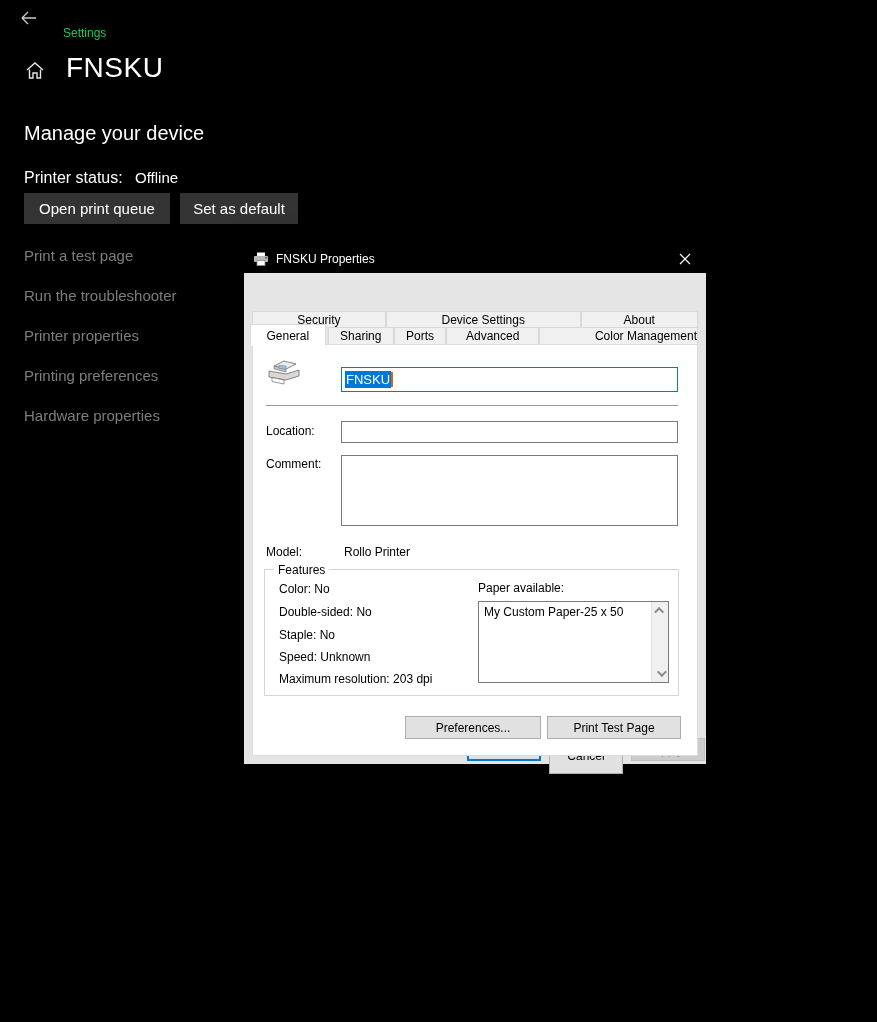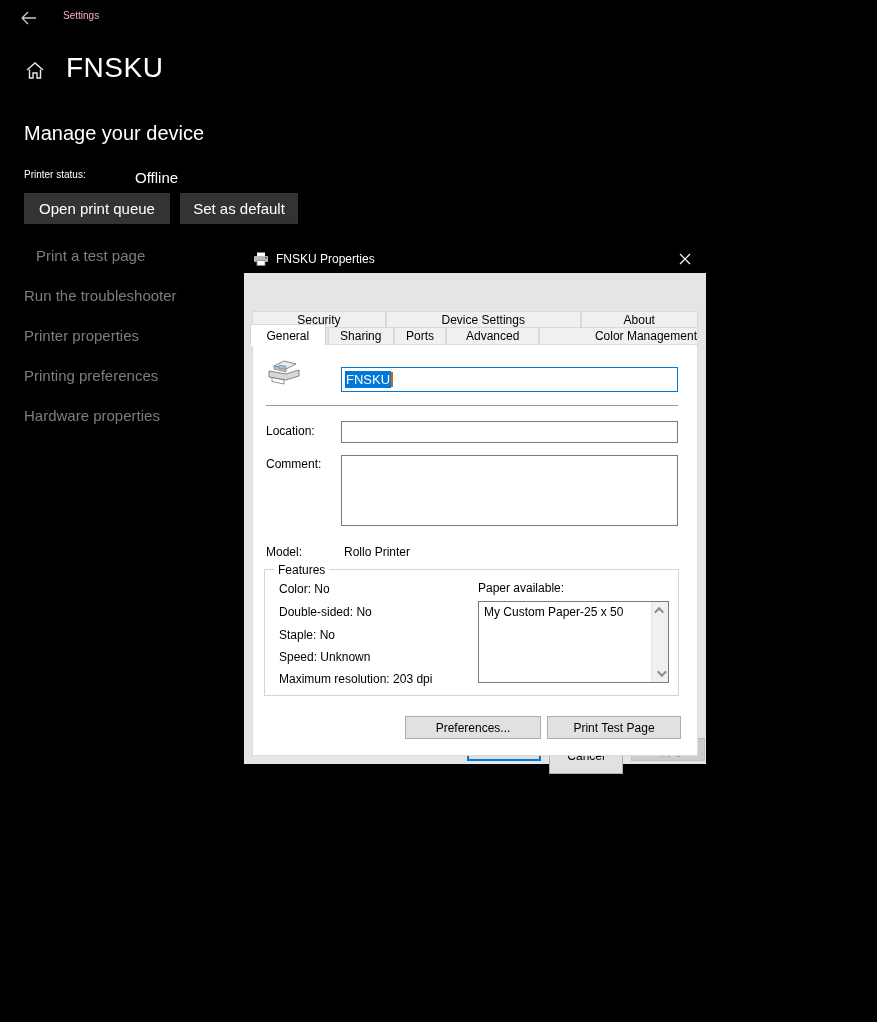--- a/index.html
+++ b/index.html
@@ -7,35 +7,35 @@
   body {
     background: #000000;
     font-family: "Liberation Sans", sans-serif;
     color: #ffffff;
     position: relative;
   }
   .abs { position: absolute; }
 
   
   .back-btn { left: 16px; top: 6px; width: 24px; height: 24px; display: flex; align-items: center; justify-content: center; cursor: pointer; }
-  .app-title { left: 63px; top: 10px; font-size: 10px; color: #f9a8d4; }
+  .app-title { left: 63px; top: 26px; font-size: 12px; color: #22c55e; }
   .home-ico { left: 25px; top: 61px; }
   .page-title { left: 66px; top: 52px; font-size: 28px; font-weight: 300; letter-spacing: 0.5px; }
   .section-heading { left: 24px; top: 122px; font-size: 20px; font-weight: 400; }
-  .status-label { left: 24px; top: 169px; font-size: 10px; }
+  .status-label { left: 24px; top: 169px; font-size: 16px; }
   .status-value { left: 135px; top: 169px; font-size: 15px; }
   .dark-btn {
     top: 193px; height: 31px; background: #333333; color: #ffffff;
     font-size: 15px; display: flex; align-items: center; justify-content: center;
     border: none; cursor: pointer; font-family: inherit;
   }
   .dark-btn.queue { left: 24px; width: 146px; }
   .dark-btn.default { left: 180px; width: 118px; }
   .dim-link { left: 24px; font-size: 15px; color: #7d7d7d; cursor: pointer; }
-  .dim-link.l0 { top: 247px; margin-left: 12px; } .dim-link.l1 { top: 287px; } .dim-link.l2 { top: 327px; }
+  .dim-link.l0 { top: 247px; } .dim-link.l1 { top: 287px; } .dim-link.l2 { top: 327px; }
   .dim-link.l3 { top: 367px; } .dim-link.l4 { top: 407px; }
 
   
   .dialog {
     left: 243px; top: 243px; width: 464px; height: 522px;
     background: #e5e5e5; border: 1px solid #000000;
     box-shadow: 0 10px 26px rgba(0,0,0,0.65);
     font-size: 12px; color: #000000;
   }
   .dlg-titlebar {

